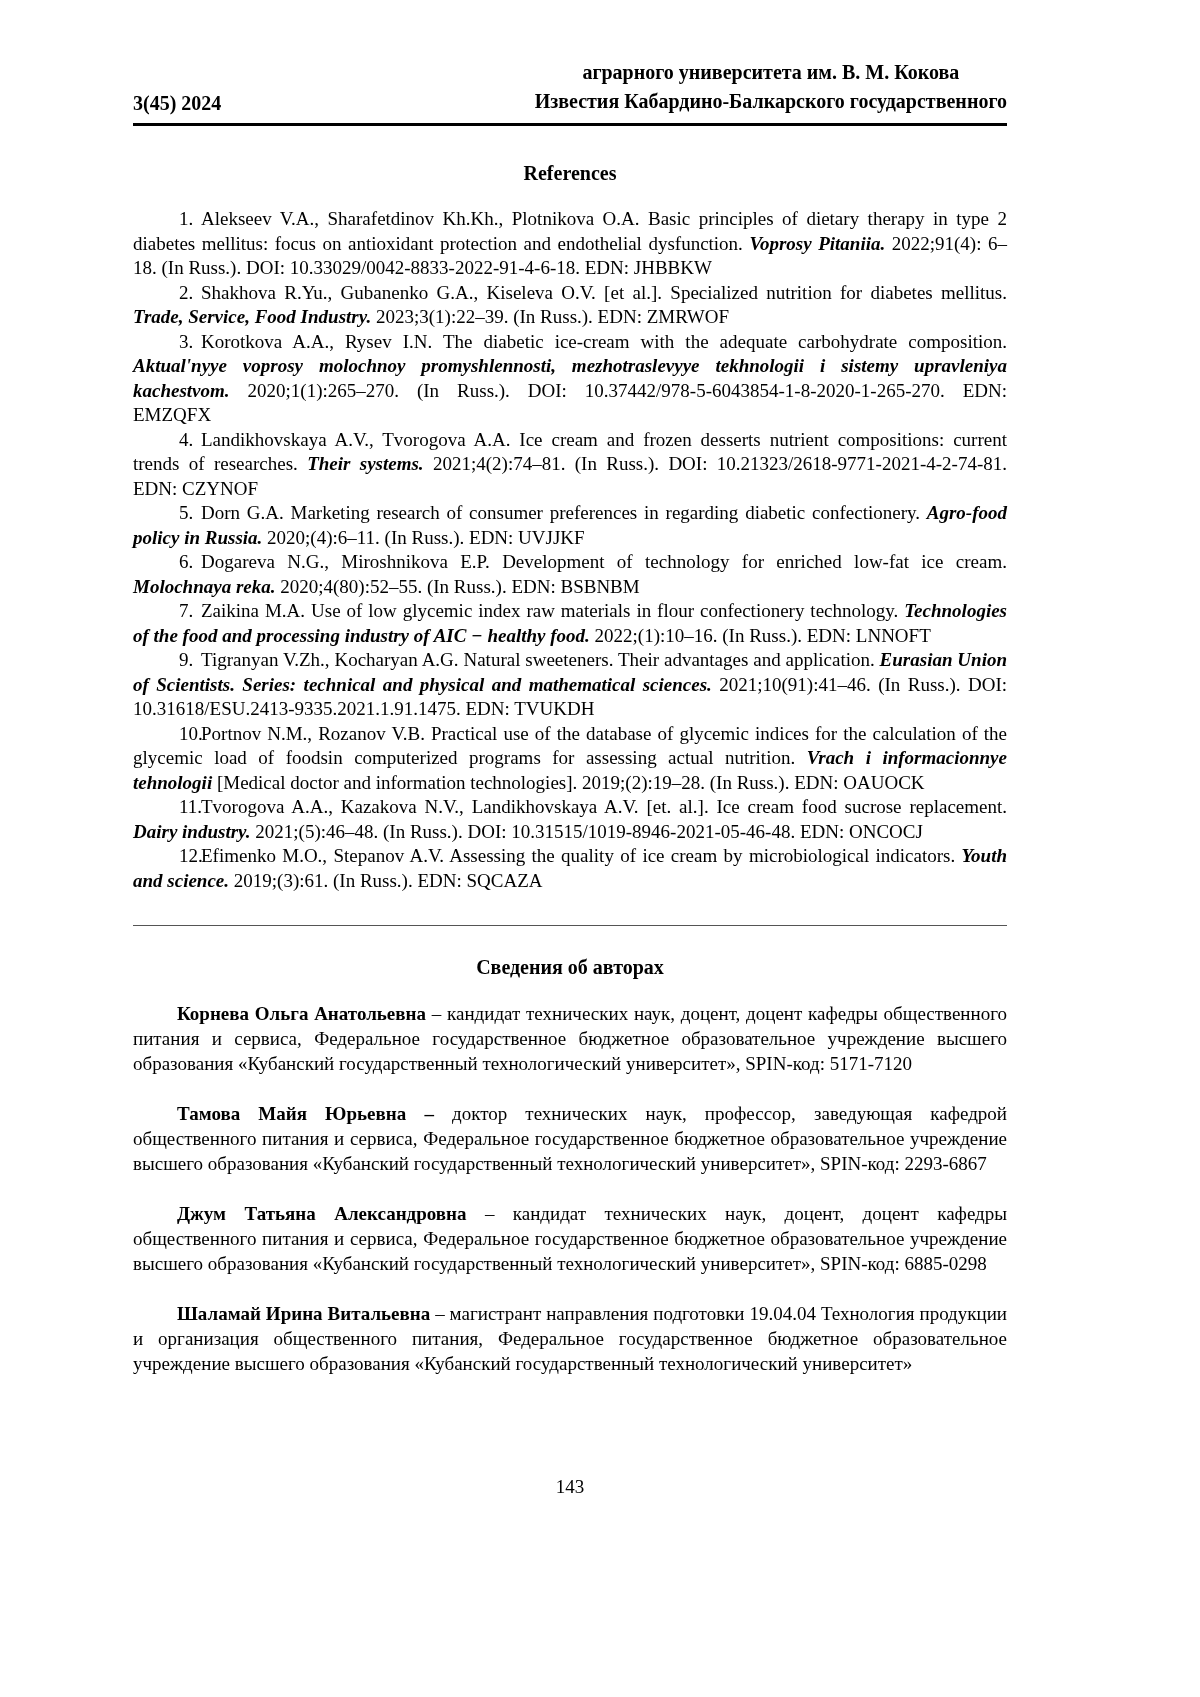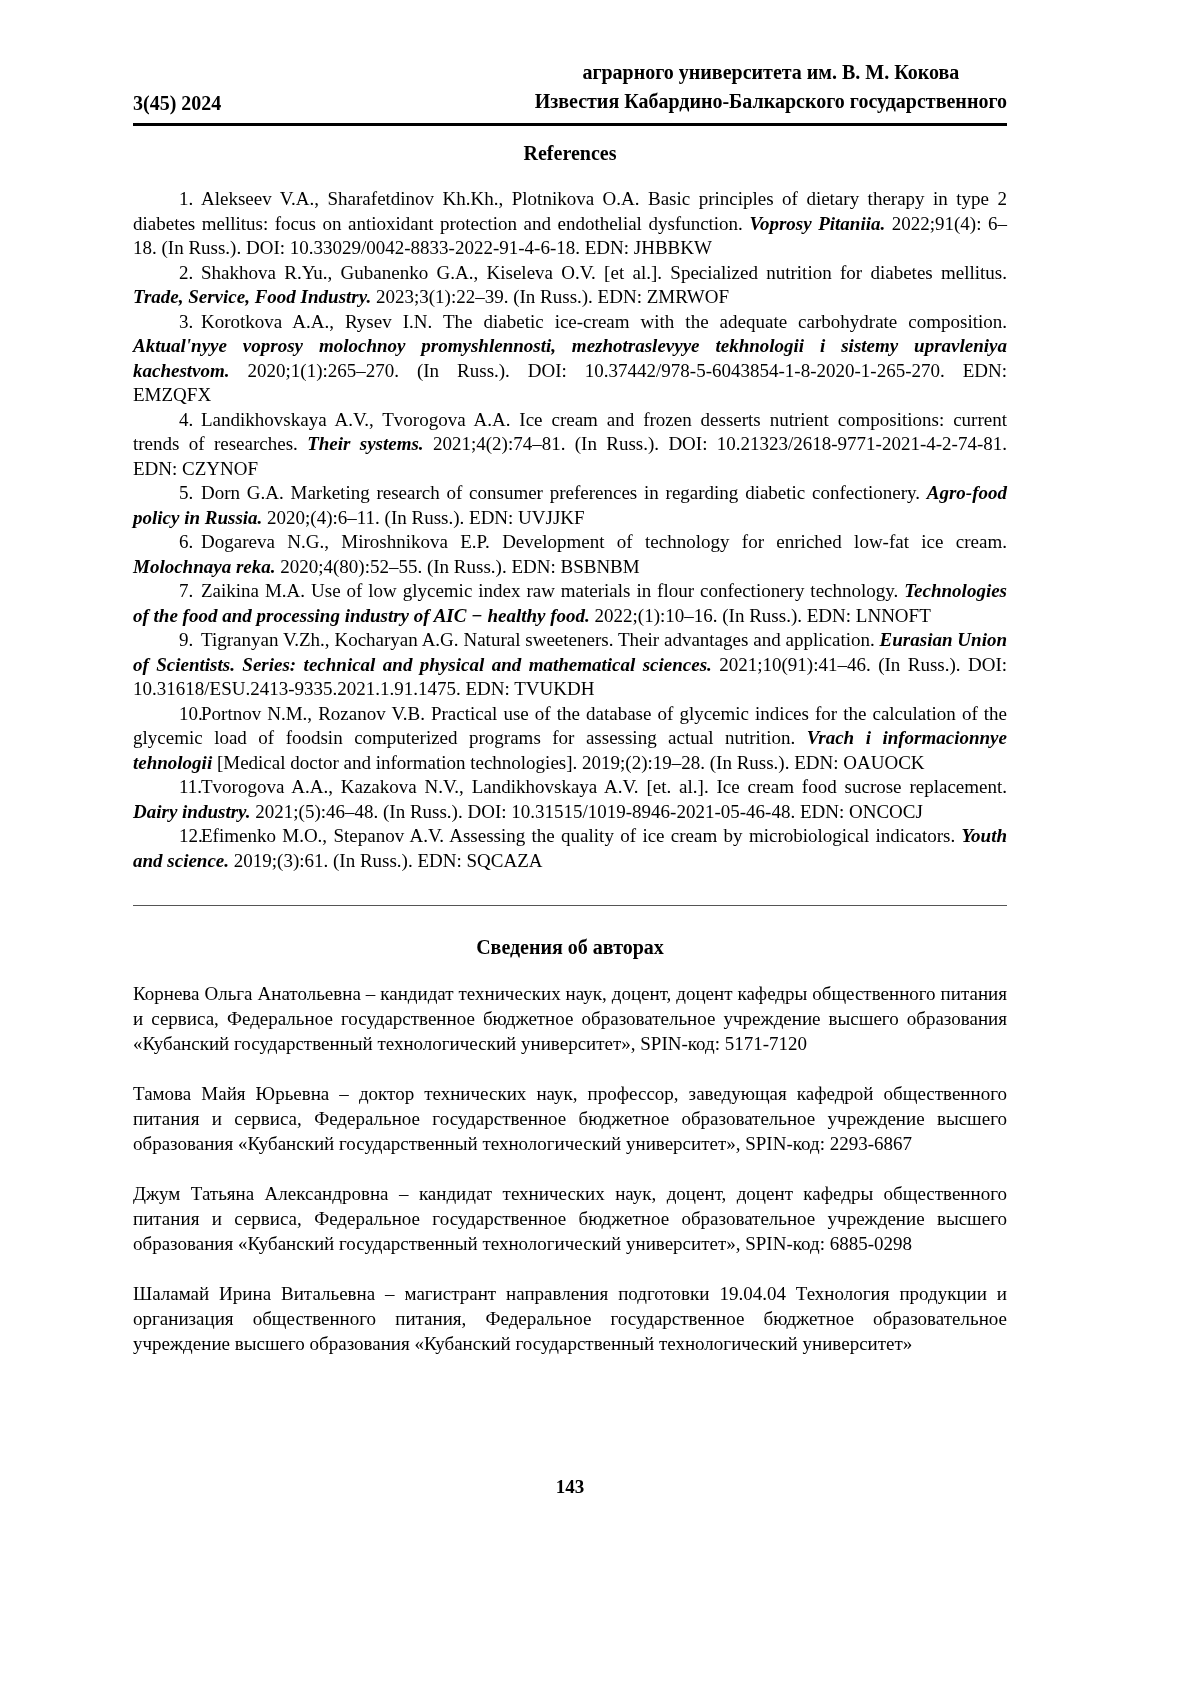--- a/index.html
+++ b/index.html
@@ -34,36 +34,36 @@
   }
   .header-rule {
     border: none;
     border-top: 3.5px solid #000;
     margin-top: 7px;
   }
   .section-heading {
     text-align: center;
     font-size: 20px;
     font-weight: bold;
-    margin-top: 16px;
+    margin-top: 36px;
     margin-bottom: 22px;
   }
   .references p.ref {
     font-size: 19px;
     line-height: 24.5px;
     text-align: justify;
     text-indent: 23px;
   }
   .ref-num {
     display: inline-block;
     width: 45px;
     font-style: normal;
   }
   .italic { font-style: italic; font-weight: bold; }
-  .bold   { font-weight: normal; }
+  .bold   { font-weight: bold; margin-left: 44px; }
   .divider {
     border: none;
     border-top: 1.5px solid #555;
     margin-top: 32px;
   }
   .authors-heading {
     margin-top: 30px;
   }
   .authors p.author {
     font-size: 19px;
@@ -71,21 +71,20 @@
     text-align: justify;
     margin-bottom: 25px;
   }
   .page-footer {
     position: absolute;
     top: 1476px;
     left: 133px;
     width: 874px;
     text-align: center;
     font-size: 19px;
-    font-weight: bold;
   }
 </style>
 </head>
 <body>
 
 <div class="page">
 
   <header class="page-header">
     <div class="issue">3(45) 2024</div>
     <div class="journal-title">

